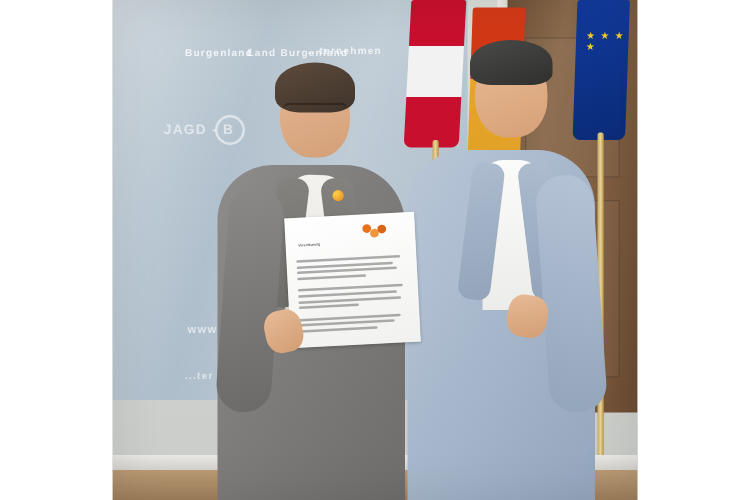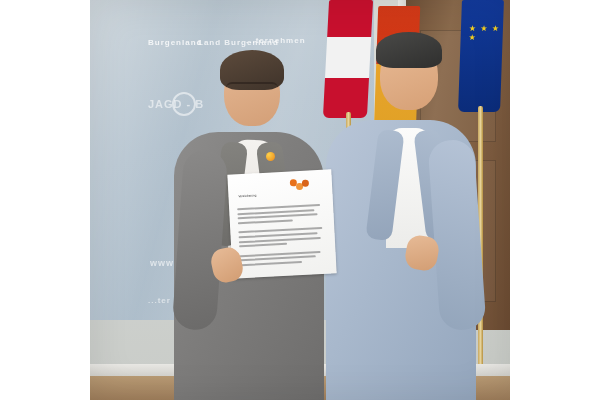--- a/index.html
+++ b/index.html
@@ -54,21 +54,21 @@
     position: absolute;
     color: rgba(255,255,255,0.75);
     font-size: 9px;
     letter-spacing: 1px;
     white-space: nowrap;
     font-weight: bold;
   }
   .bt1 { left: 58px;  top: 38px; font-size: 8px; color: rgba(255,255,255,0.8); }
   .bt2 { left: 108px; top: 38px; font-size: 8px; }
   .bt3 { left: 156px; top: 36px; font-size: 8px; }
-  .bt4 { left: 58px;  top: 98px; font-size: 11px; color: rgba(255,255,255,0.55); }
+  .bt4 { left: 41px;  top: 98px; font-size: 11px; color: rgba(255,255,255,0.55); }
   .bt5 { left: 60px;  top: 258px; font-size: 9px; color: rgba(255,255,255,0.6); }
   .bt6 { left: 58px;  top: 296px; font-size: 8px; color: rgba(255,255,255,0.55); }
   .banner-logo {
     position: absolute;
     left: 82px;
     top: 92px;
     width: 20px;
     height: 20px;
     border-radius: 50%;
     border: 2px solid rgba(255,255,255,0.55);

